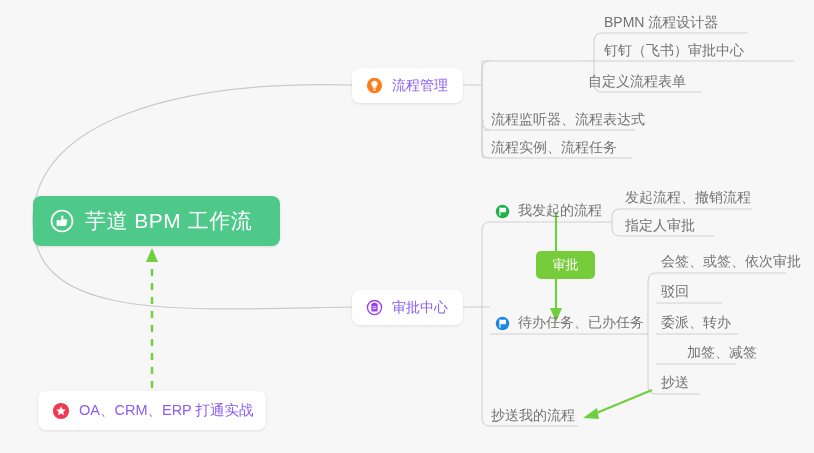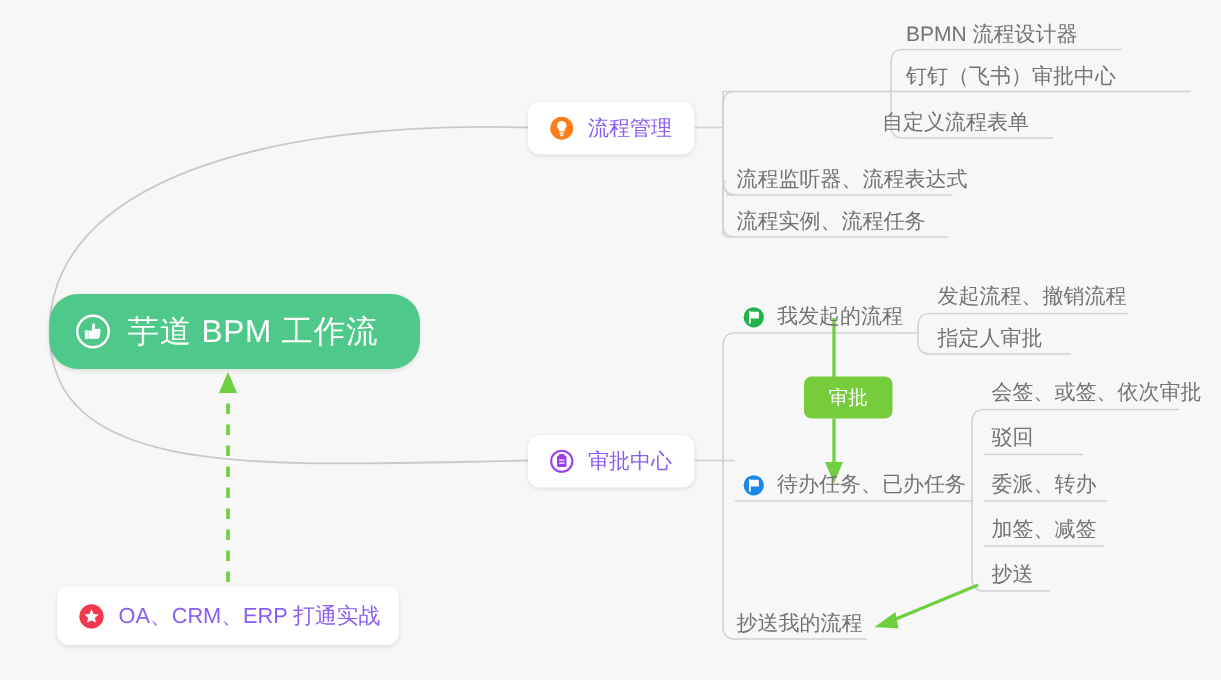--- a/index.html
+++ b/index.html
@@ -26,21 +26,21 @@
   }
 
   
   .root-node {
     position: absolute;
     left: 33px;
     top: 196px;
     width: 247px;
     height: 50px;
     background: #4ec98a;
-    border-radius: 19px;
+    border-radius: 8px;
     box-shadow: 0 1px 3px rgba(0,0,0,0.10);
     display: flex;
     align-items: center;
     padding-left: 17px;
     box-sizing: border-box;
   }
   .root-label {
     color: #ffffff;
     font-size: 21px;
     letter-spacing: 0.5px;
@@ -285,21 +285,21 @@
   </div>
 
   <div class="leaf" style="left:661px; top:281px;">
     <span class="leaf-label">驳回</span>
   </div>
 
   <div class="leaf" style="left:661px; top:312px;">
     <span class="leaf-label">委派、转办</span>
   </div>
 
-  <div class="leaf" style="left:661px; top:342px;">
+  <div class="leaf" style="left:687px; top:342px;">
     <span class="leaf-label">加签、减签</span>
   </div>
 
   <div class="leaf" style="left:661px; top:372px;">
     <span class="leaf-label">抄送</span>
   </div>
 
   <div class="leaf" style="left:491px; top:405px;">
     <span class="leaf-label">抄送我的流程</span>
   </div>

